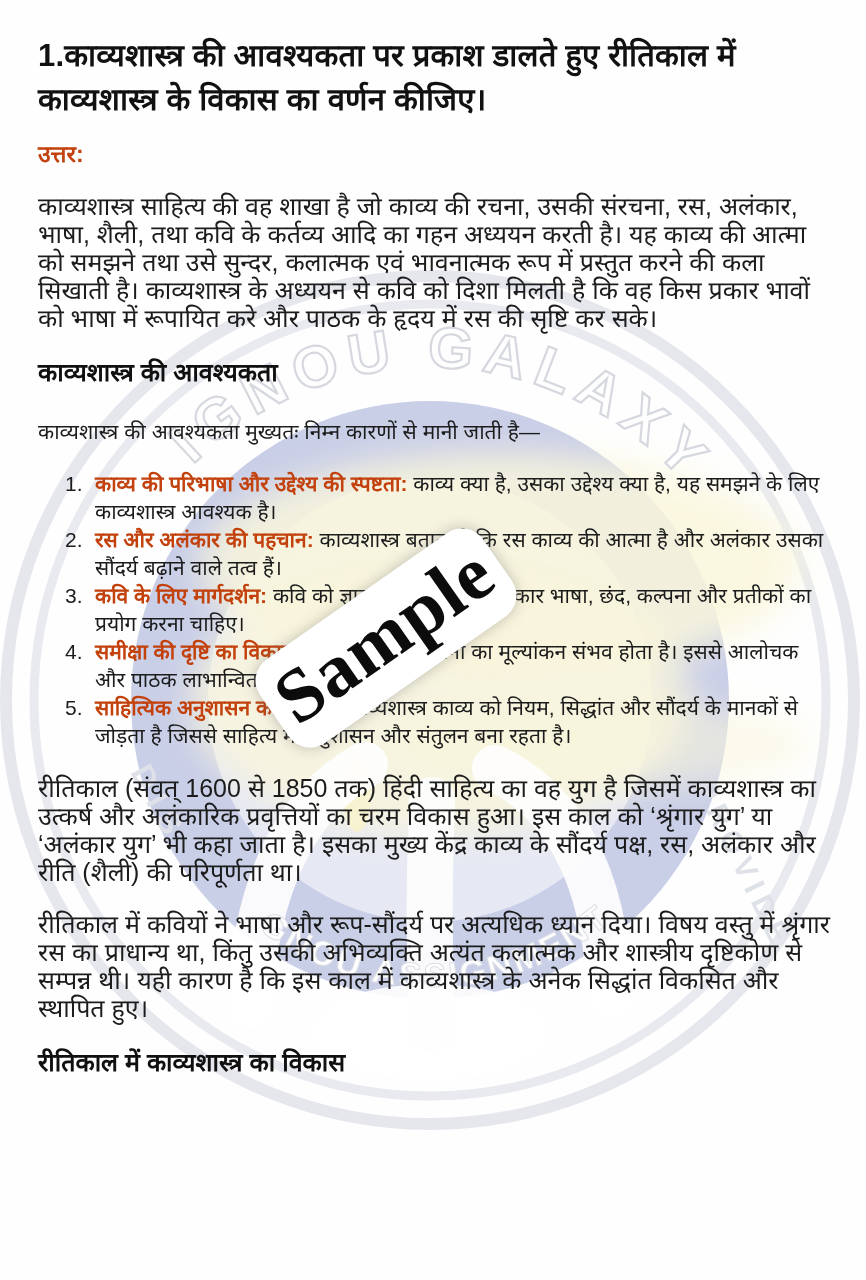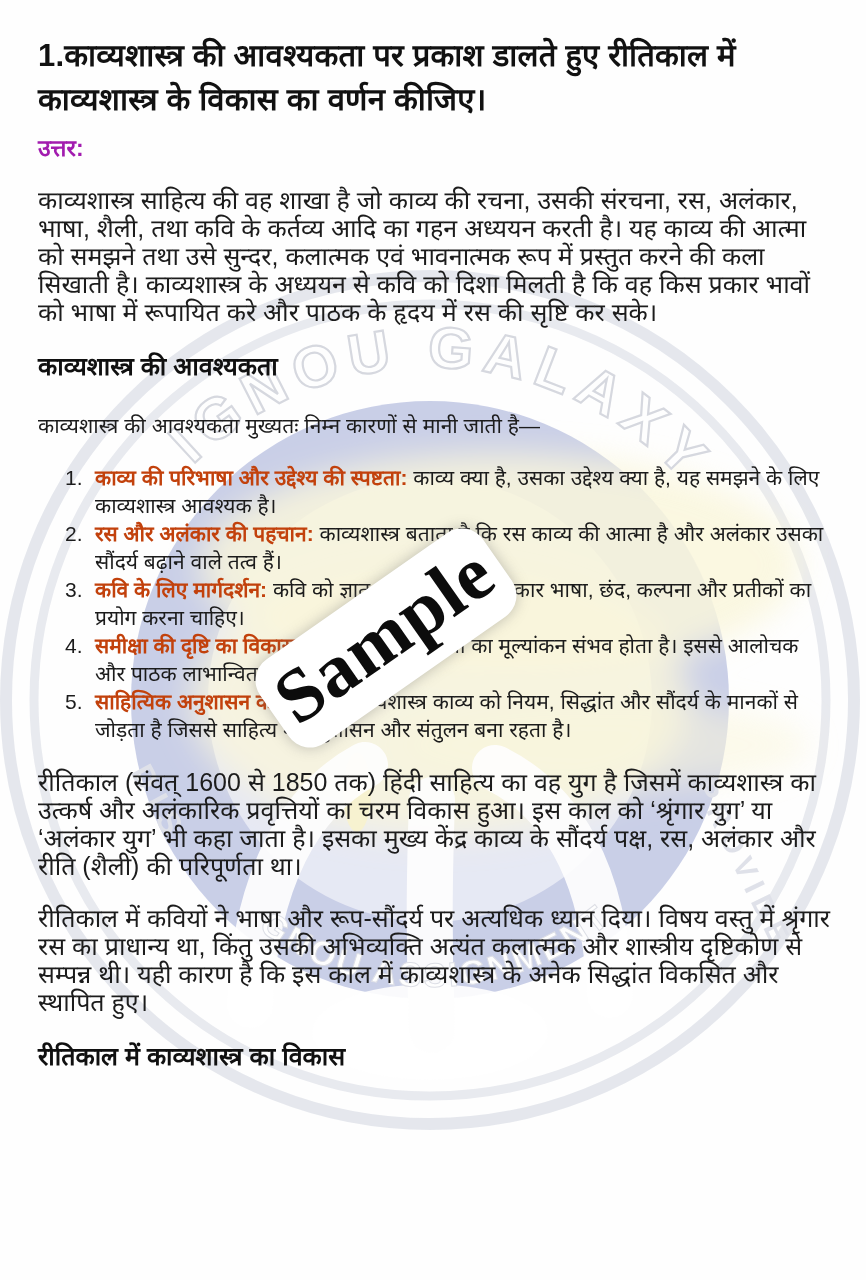--- a/index.html
+++ b/index.html
@@ -16,21 +16,21 @@
   .content{
     position:absolute;inset:0;z-index:2;
     padding:34px 34px 0 38px;
     box-sizing:border-box;
   }
   .q-title{
     font-size:31px;line-height:44px;font-weight:700;color:#111;
     margin:0;letter-spacing:0.2px;
   }
   .answer-label{
-    margin-top:12px;font-size:23px;line-height:28px;font-weight:700;color:#a21caf;
+    margin-top:18px;font-size:23px;line-height:28px;font-weight:700;color:#c2410c;
   }
   .para{
     margin:24px 0 0 0;font-size:25px;line-height:28px;color:#1c1c1c;
     text-align:left;
   }
   .sec-heading{
     margin:22px 0 0 0;font-size:25px;line-height:36px;font-weight:700;color:#101010;
   }
   .lead-line{margin-top:28px;font-size:21px;line-height:28px;}
   ol.points{

